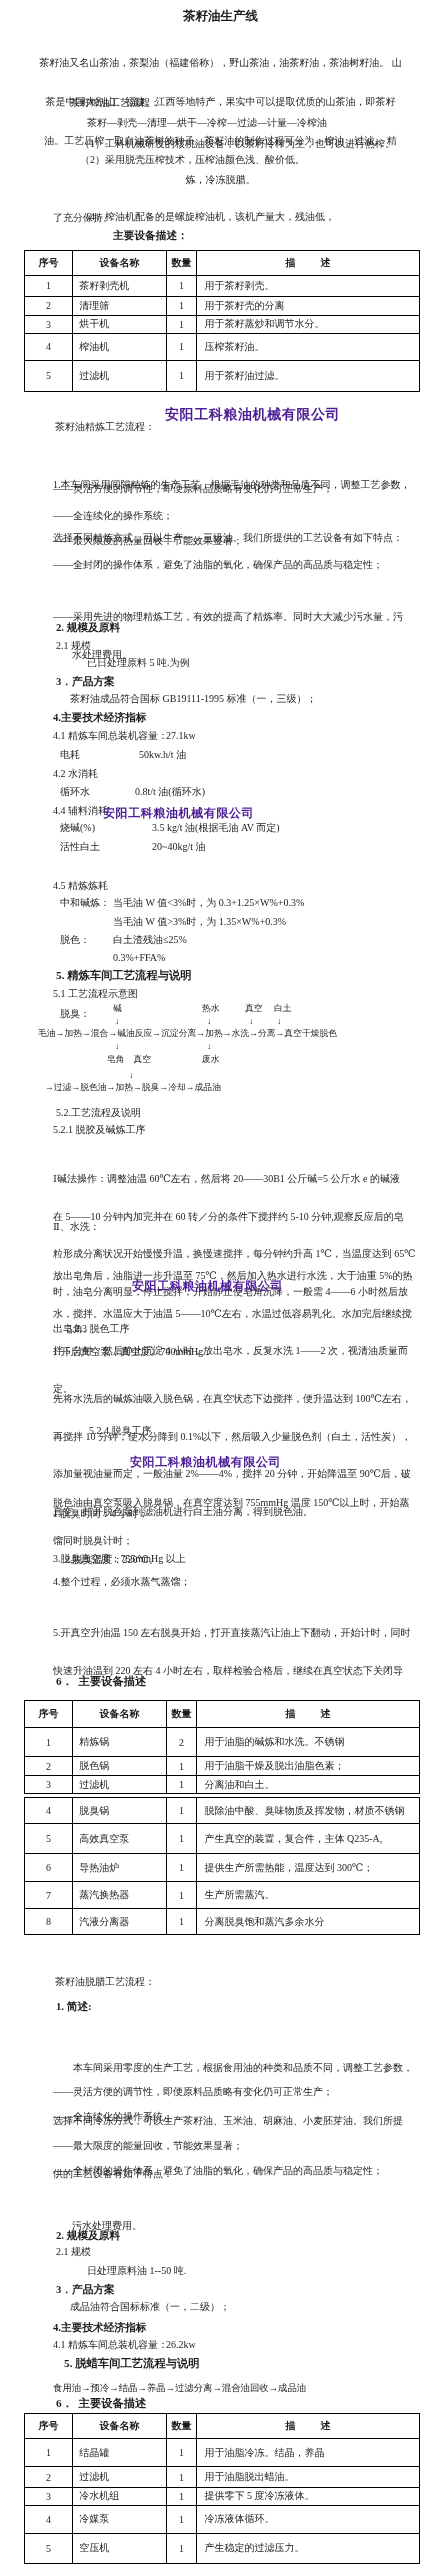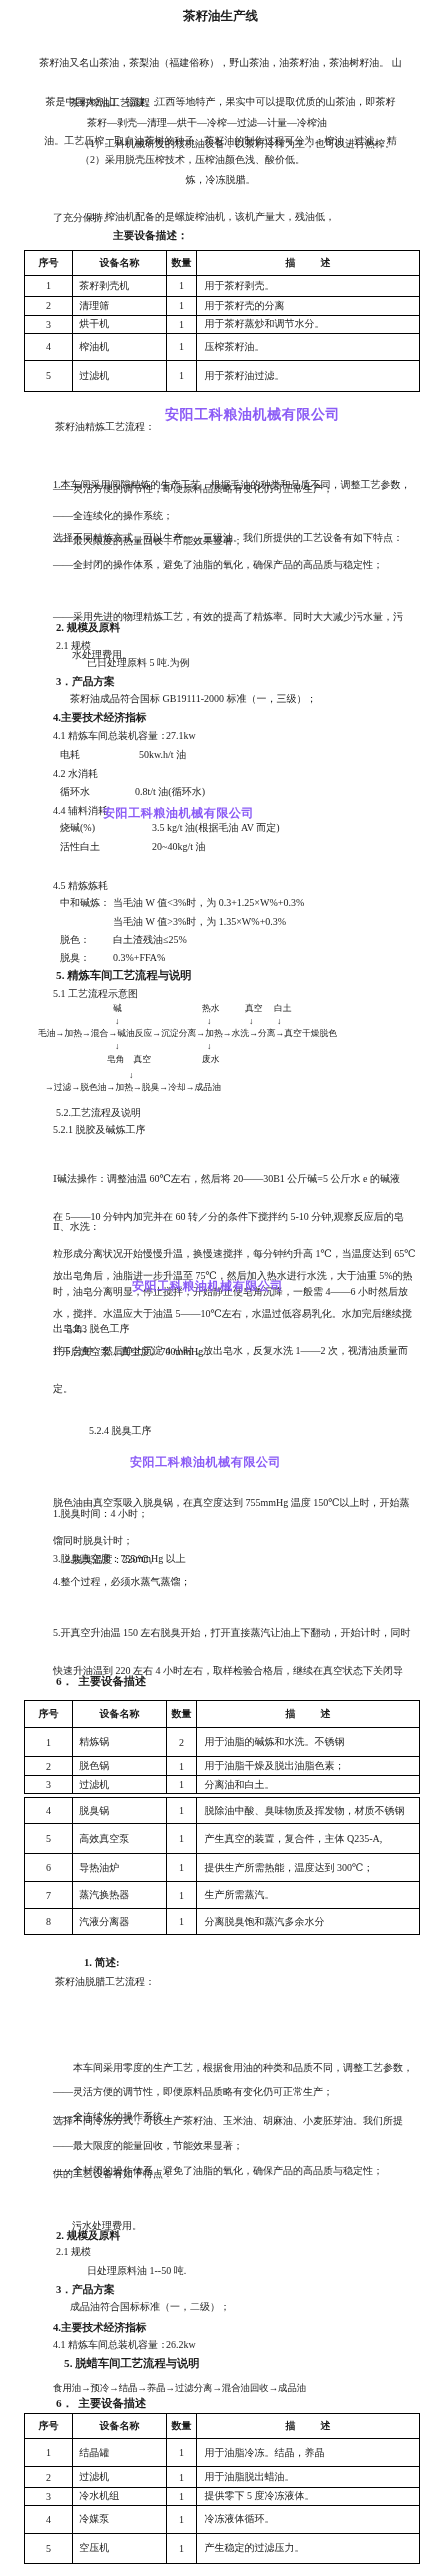--- a/index.html
+++ b/index.html
@@ -9,21 +9,21 @@
   }
   .t{position:absolute;white-space:pre;font-size:10px;line-height:12.5px;}
   .b{font-weight:bold;}
   .h17{font-size:10.7px;}
   .h18{font-size:11.3px;}
   .title{font-size:12.5px;font-weight:bold;left:0;width:441px;text-align:center;}
   .para div{white-space:pre;}
   .center{text-align:center;}
   .wm{
     position:absolute;font-family:"Liberation Sans","DejaVu Sans",sans-serif;
-    font-weight:bold;font-size:14px;color:#8b5cf6;letter-spacing:0.6px;white-space:pre;z-index:5;
+    font-weight:bold;font-size:14px;color:#4c1d95;letter-spacing:0.6px;white-space:pre;z-index:5;
   }
   .flow{font-size:8.8px;}
   table.doc{position:absolute;border-collapse:collapse;table-layout:fixed;left:24px;width:395px;background:#fff;}
   table.doc td{
     border:1.3px solid #000;font-size:10px;padding:0;text-align:center;vertical-align:middle;
     overflow:hidden;white-space:pre;
   }
   table.doc td.name{text-align:left;padding-left:6.3px;}
   table.doc td.desc{text-align:left;padding-left:7.5px;}
   table.doc td.deschead{text-align:center;}
@@ -111,21 +111,21 @@
   <div class="t" style="top:535px;left:53px;">——最大限度的热量回收，节能效果显著；</div>
   <div class="t" style="top:559px;left:53px;">——全封闭的操作体系，避免了油脂的氧化，确保产品的高品质与稳定性；</div>
   <div class="t para" style="top:586px;left:53px;line-height:12.5px;">
     <div>——采用先进的物理精炼工艺，有效的提高了精炼率。同时大大减少污水量，污</div>
     <div style="padding-left:19px;">水处理费用。</div>
   </div>
   <div class="t b h17" style="top:621px;left:56px;">2. 规模及原料</div>
   <div class="t" style="top:640px;left:56px;">2.1 规模</div>
   <div class="t" style="top:657px;left:87px;">已日处理原料 5 吨.为例</div>
   <div class="t b h17" style="top:675px;left:56px;">3．产品方案</div>
-  <div class="t" style="top:693px;left:70px;">茶籽油成品符合国标 GB19111-2000 标准（一，三级）；</div>
+  <div class="t" style="top:693px;left:70px;">茶籽油成品符合国标 GB19111-1995 标准（一，三级）；</div>
   <div class="t b h17" style="top:711px;left:53px;">4.主要技术经济指标</div>
 
   <div class="t" style="top:730px;left:53px;">4.1 精炼车间总装机容量：</div>
   <div class="t" style="top:730px;left:166px;">27.1kw</div>
   <div class="t" style="top:749px;left:60px;">电耗</div>
   <div class="t" style="top:749px;left:139px;">50kw.h/t 油</div>
   <div class="t" style="top:768px;left:53px;">4.2 水消耗</div>
   <div class="t" style="top:786px;left:60px;">循环水</div>
   <div class="t" style="top:786px;left:135px;">0.8t/t 油(循环水)</div>
   <div class="t" style="top:805px;left:53px;">4.4 辅料消耗</div>
@@ -135,21 +135,21 @@
   <div class="t" style="top:822px;left:60px;">烧碱(%)</div>
   <div class="t" style="top:822px;left:152px;">3.5 kg/t 油(根据毛油 AV 而定)</div>
   <div class="t" style="top:841px;left:60px;">活性白土</div>
   <div class="t" style="top:841px;left:152px;">20~40kg/t 油</div>
   <div class="t" style="top:880px;left:53px;">4.5 精炼炼耗</div>
   <div class="t" style="top:897px;left:60px;">中和碱炼：</div>
   <div class="t" style="top:897px;left:113px;">当毛油 W 值&lt;3%时，为 0.3+1.25×W%+0.3%</div>
   <div class="t" style="top:916px;left:113px;">当毛油 W 值&gt;3%时，为 1.35×W%+0.3%</div>
   <div class="t" style="top:934px;left:60px;">脱色：</div>
   <div class="t" style="top:934px;left:113px;">白土渣残油≤25%</div>
-  <div class="t" style="top:952px;left:60px;">脱臭：</div>
+  <div class="t" style="top:1008px;left:60px;">脱臭：</div>
   <div class="t" style="top:952px;left:113px;">0.3%+FFA%</div>
 
   <div class="t b h18" style="top:969px;left:56px;">5. 精炼车间工艺流程与说明</div>
   <div class="t" style="top:988px;left:53px;">5.1 工艺流程示意图</div>
 
   <div class="t flow" style="top:1002px;left:113px;">碱</div>
   <div class="t flow" style="top:1002px;left:202px;">热水</div>
   <div class="t flow" style="top:1002px;left:245px;">真空</div>
   <div class="t flow" style="top:1002px;left:274px;">白土</div>
   <div class="t flow" style="top:1015px;left:115px;">↓</div>
@@ -180,20 +180,26 @@
     <div>放出皂角后，油脂进一步升温至 75℃，然后加入热水进行水洗，大于油重 5%的热</div>
     <div>水，搅拌。水温应大于油温 5——10℃左右，水温过低容易乳化。水加完后继续搅</div>
     <div>拌 5 分钟，然后静止沉淀 4 小时，放出皂水，反复水洗 1——2 次，视清油质量而</div>
     <div>定。</div>
   </div>
 
   <div class="wm" style="top:1278px;left:132px;font-size:12px;">安阳工科粮油机械有限公司</div>
 
   <div class="t" style="top:1323px;left:67px;">5.2.3 脱色工序</div>
   <div class="t" style="top:1346px;left:53px;">1.开启真空泵，真空度》700mmHg</div>
+  <div class="t para" style="top:1368px;left:53px;line-height:12.5px;">
+    <div>先将水洗后的碱炼油吸入脱色锅，在真空状态下边搅拌，便升温达到 100℃左右，</div>
+    <div>再搅拌 10 分钟，使水分降到 0.1%以下，然后吸入少量脱色剂（白土，活性炭），</div>
+    <div>添加量视油量而定，一般油量 2%——4%，搅拌 20 分钟，开始降温至 90℃后，破</div>
+    <div>真空。打开脱色泵到滤油机进行白土油分离，得到脱色油。</div>
+  </div>
 
   <div class="t" style="top:1425px;left:53px;margin-left:36px;">5.2.4 脱臭工序</div>
 
   <div class="wm" style="top:1454px;left:130px;font-size:12px;">安阳工科粮油机械有限公司</div>
 
   <div class="t para" style="top:1472px;left:53px;line-height:12.5px;">
     <div>脱色油由真空泵吸入脱臭锅，在真空度达到 755mmHg 温度 150℃以上时，开始蒸</div>
     <div>馏同时脱臭计时；</div>
   </div>
   <div class="t" style="top:1508px;left:53px;">1.脱臭时间：4 小时；</div>
@@ -279,21 +285,21 @@
     <tr style="height:26px;">
       <td>8</td>
       <td class="name">汽液分离器</td>
       <td>1</td>
       <td class="desc">分离脱臭饱和蒸汽多余水分</td>
     </tr>
   </tbody>
     </table>
 
   <div class="t" style="top:1976px;left:55px;text-align:right;">茶籽油脱腊工艺流程：</div>
-  <div class="t b h17" style="top:1956px;left:56px;margin-left:28px;">1. 简述:</div>
+  <div class="t b h17" style="top:2000px;left:56px;">1. 简述:</div>
   <div class="t para" style="top:2024px;left:53px;line-height:17.6px;">
     <div style="padding-left:20px;">本车间采用零度的生产工艺，根据食用油的种类和品质不同，调整工艺参数，</div>
     <div>选择不同冷冻方式，可以生产茶籽油、玉米油、胡麻油、小麦胚芽油。我们所提</div>
     <div>供的工艺设备有如下特点：</div>
   </div>
   <div class="t" style="top:2086px;left:53px;">——灵活方便的调节性，即便原料品质略有变化仍可正常生产；</div>
   <div class="t" style="top:2111px;left:53px;">——全连续化的操作系统；</div>
   <div class="t" style="top:2140px;left:53px;">——最大限度的能量回收，节能效果显著；</div>
   <div class="t" style="top:2165px;left:53px;">——全封闭的操作体系，避免了油脂的氧化，确保产品的高品质与稳定性；</div>
   <div class="t para" style="top:2190px;left:53px;line-height:14.4px;">

